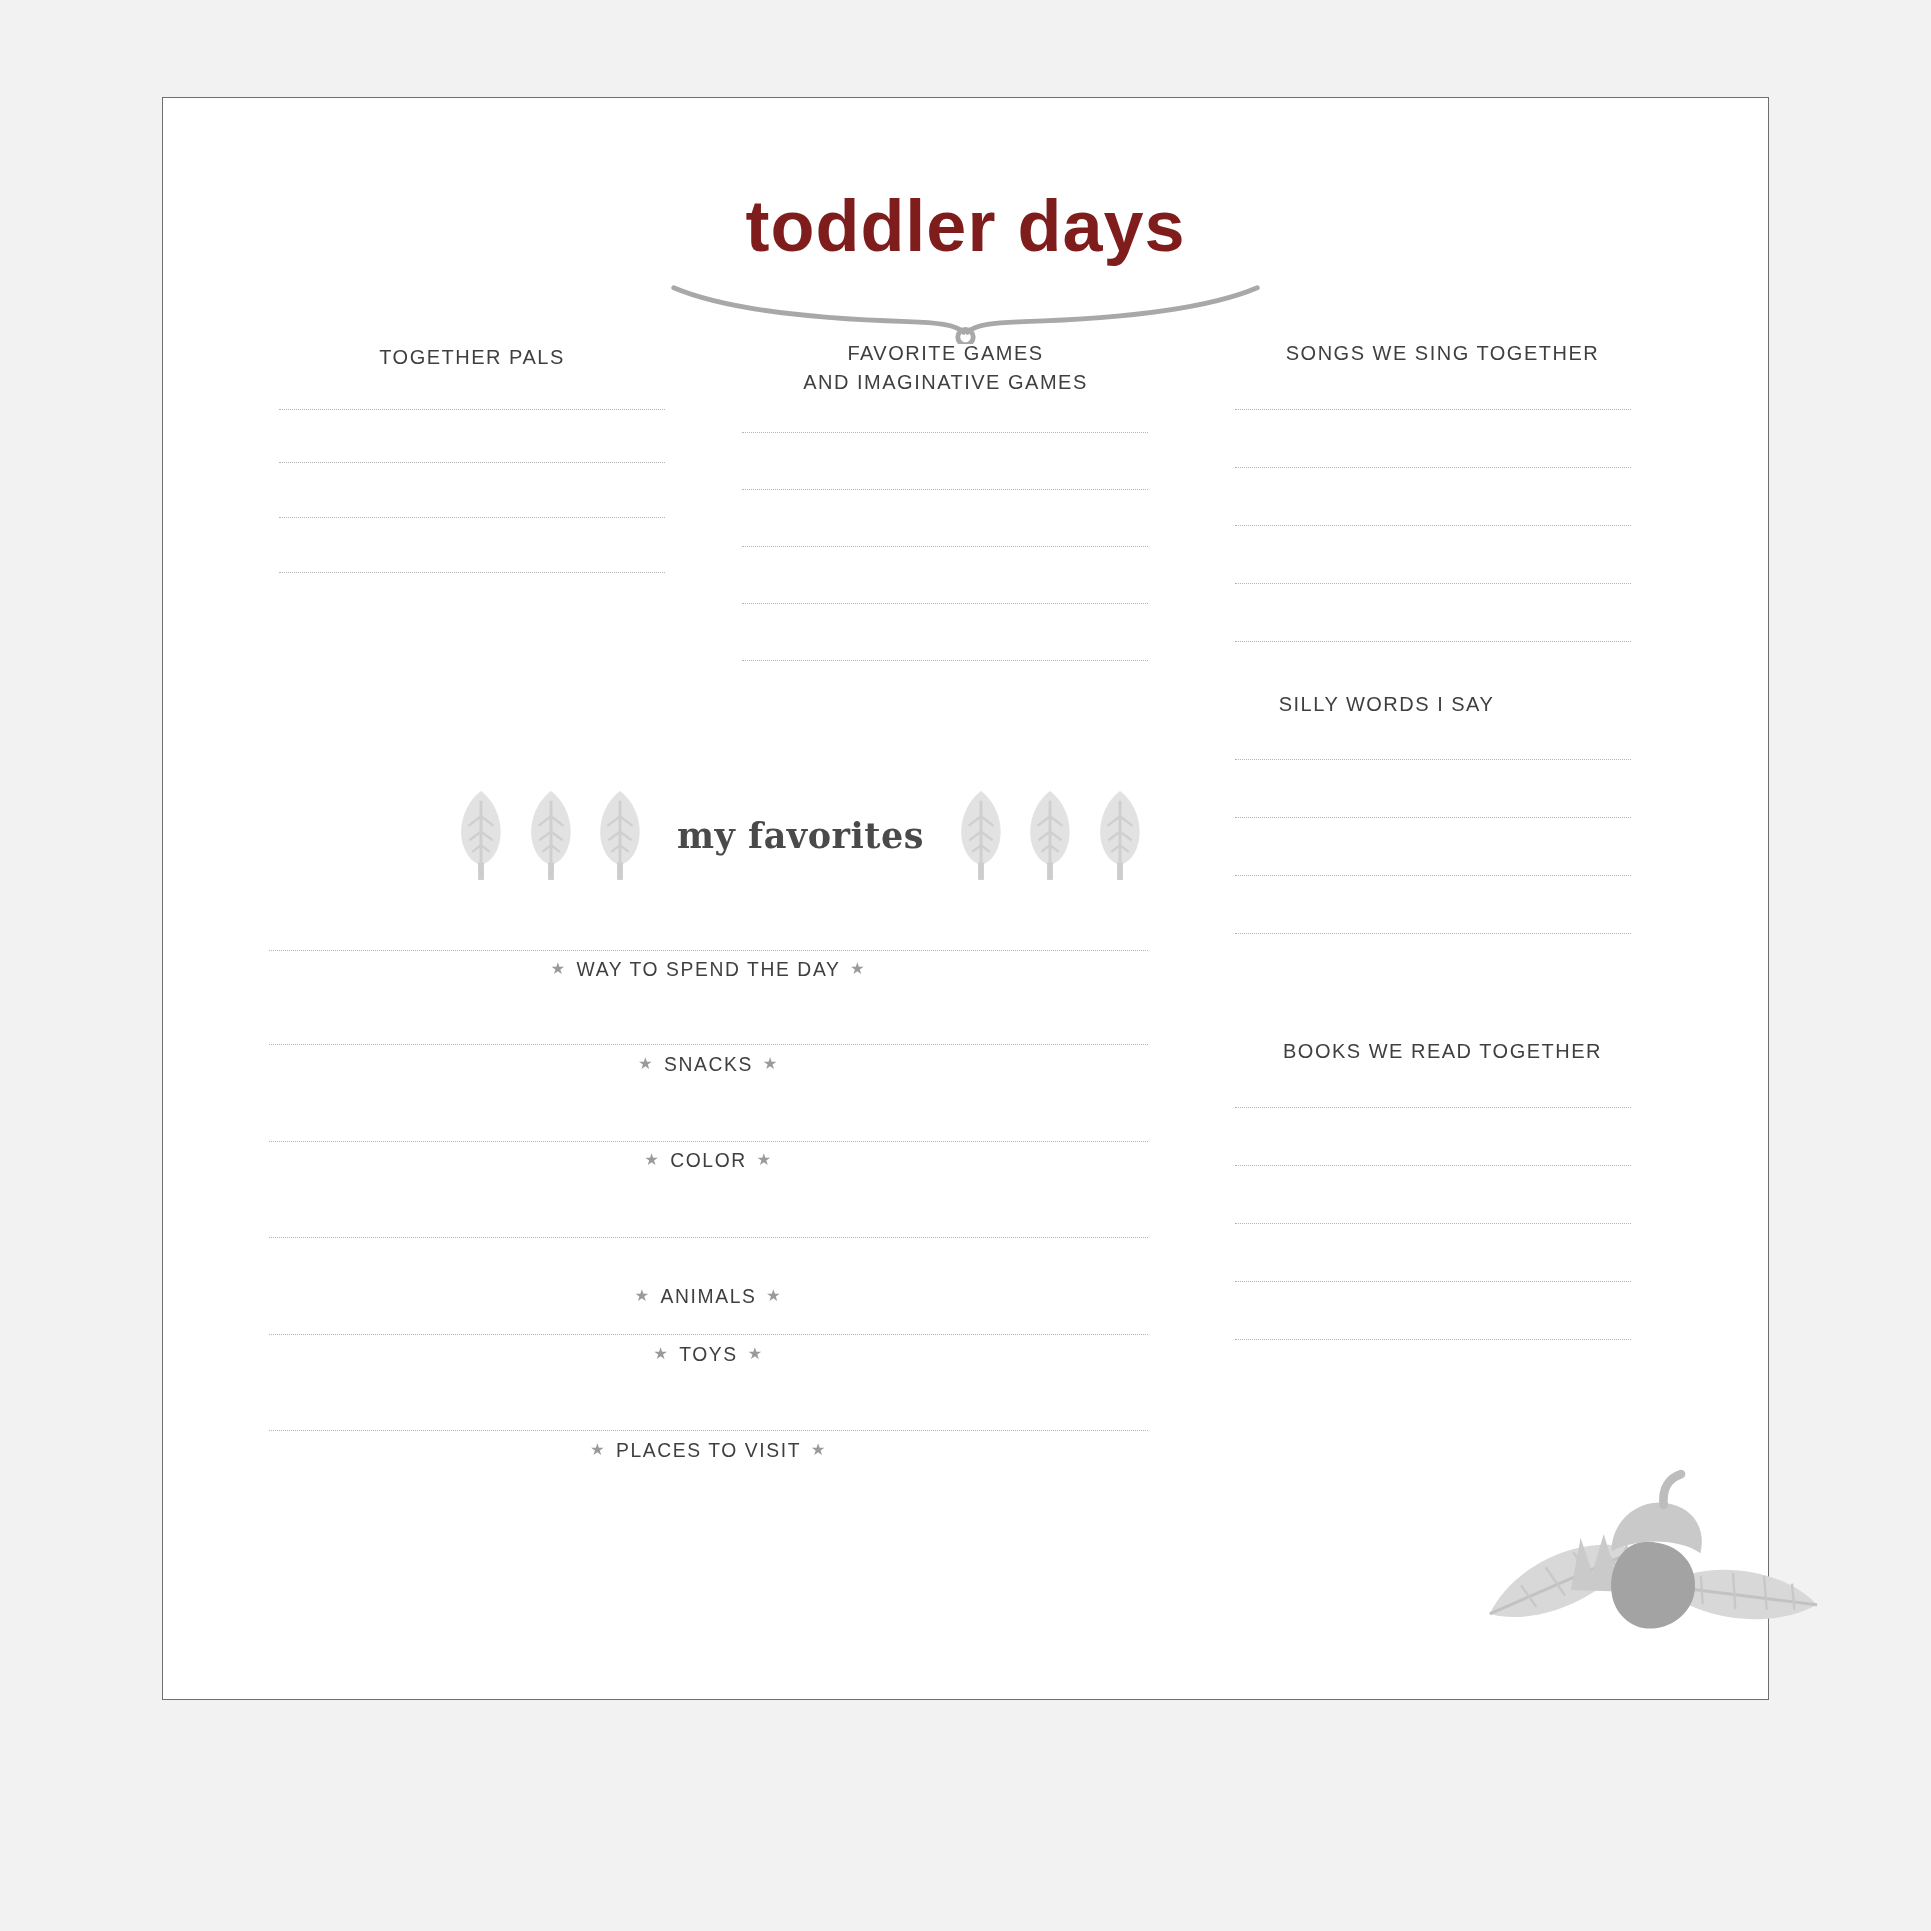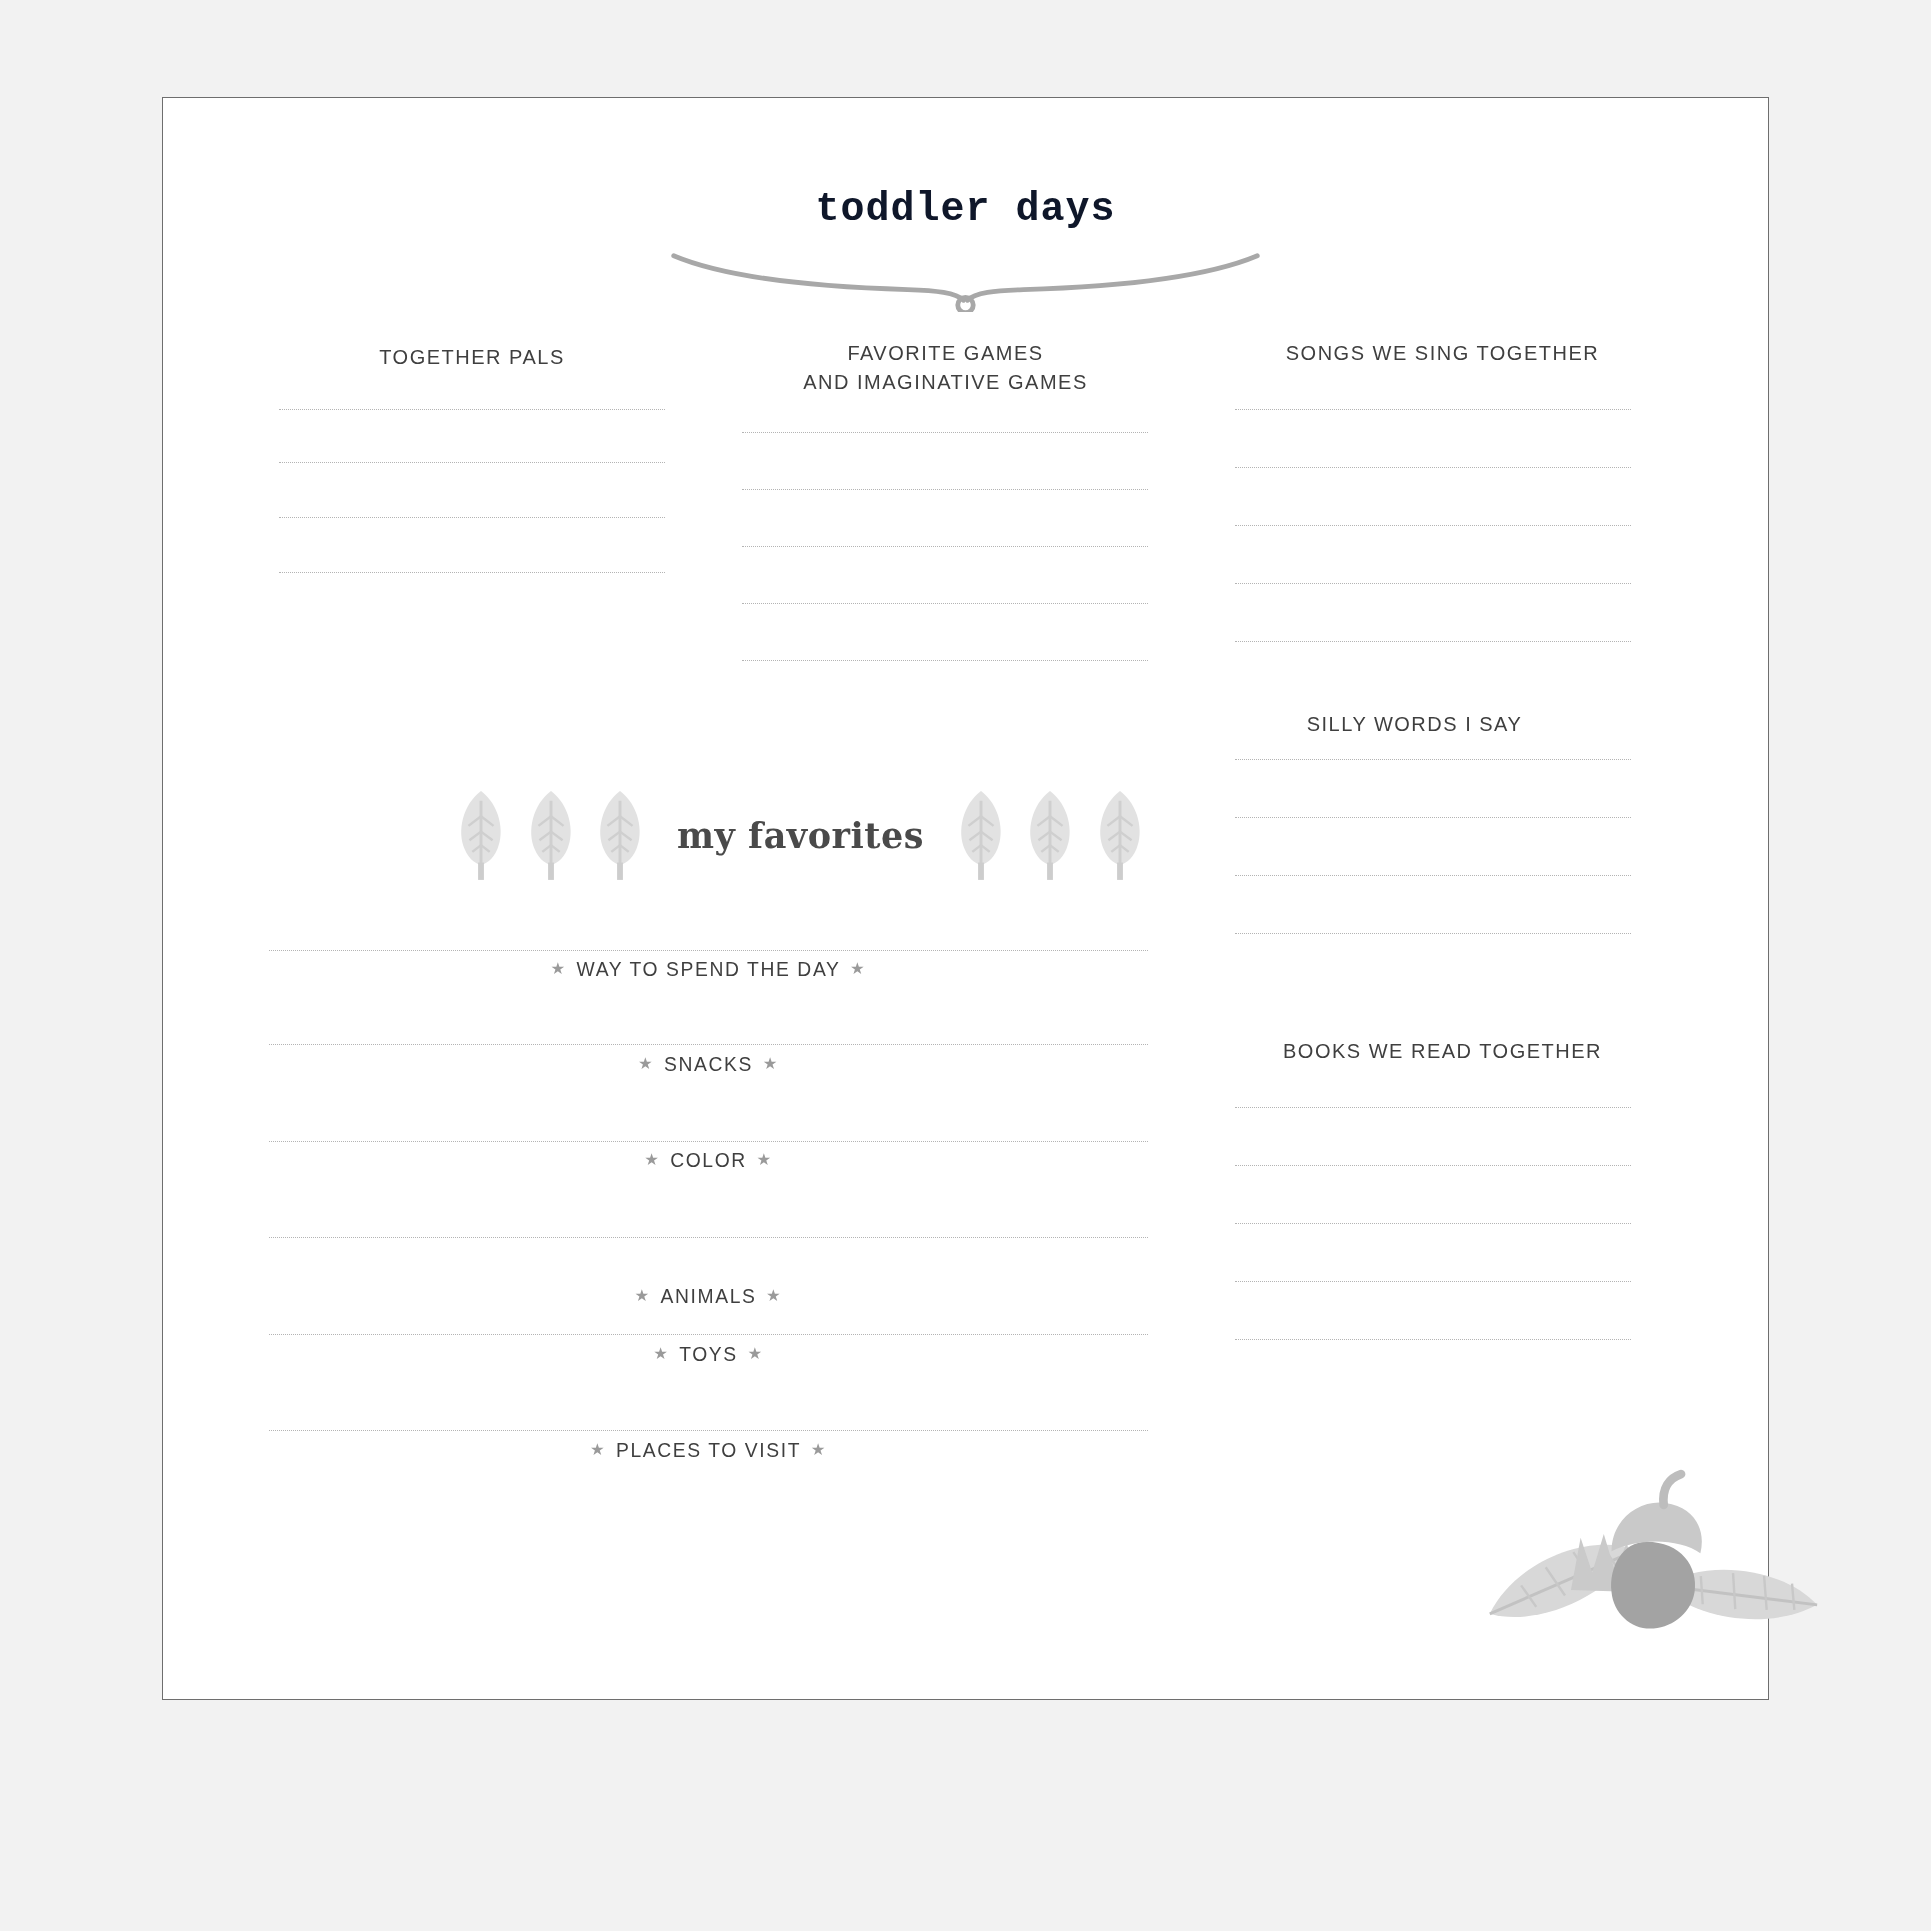--- a/index.html
+++ b/index.html
@@ -32,25 +32,25 @@
 
   
   .title-block {
     position: absolute;
     left: 0;
     top: 92px;
     width: 100%;
     text-align: center;
   }
   .title {
-    font-family: Liberation Mono, monospace;
-    font-size: 40px;
+    font-family: Liberation Sans, sans-serif;
+    font-size: 72px;
     font-weight: bold;
     letter-spacing: 1px;
-    color: #0f172a;
+    color: #7f1d1d;
     line-height: 1;
   }
   .title-flourish {
     margin-top: 13.5px;
     height: 68px;
   }
 
   
   .col-head {
     position: absolute;
@@ -168,21 +168,21 @@
     <div class="dot-line" style="left:579px; top:560px; width:406px;"></div>
 
     <div class="col-head" style="left:1038px; top:241px; width:483px;">SONGS WE SING TOGETHER</div>
 
     <div class="dot-line" style="left:1072px; top:309px; width:396px;"></div>
     <div class="dot-line" style="left:1072px; top:367px; width:396px;"></div>
     <div class="dot-line" style="left:1072px; top:425px; width:396px;"></div>
     <div class="dot-line" style="left:1072px; top:483px; width:396px;"></div>
     <div class="dot-line" style="left:1072px; top:541px; width:396px;"></div>
 
-    <div class="col-head" style="left:1010px; top:592px; width:483px;margin-top:20px;">SILLY WORDS I SAY</div>
+    <div class="col-head" style="left:982px; top:592px; width:483px;">SILLY WORDS I SAY</div>
 
     <div class="dot-line" style="left:1072px; top:659px; width:396px;"></div>
     <div class="dot-line" style="left:1072px; top:717px; width:396px;"></div>
     <div class="dot-line" style="left:1072px; top:775px; width:396px;"></div>
     <div class="dot-line" style="left:1072px; top:833px; width:396px;"></div>
 
     <div class="col-head" style="left:1038px; top:939px; width:483px;">BOOKS WE READ TOGETHER</div>
 
     <div class="dot-line" style="left:1072px; top:1007px; width:396px;"></div>
     <div class="dot-line" style="left:1072px; top:1065px; width:396px;"></div>

